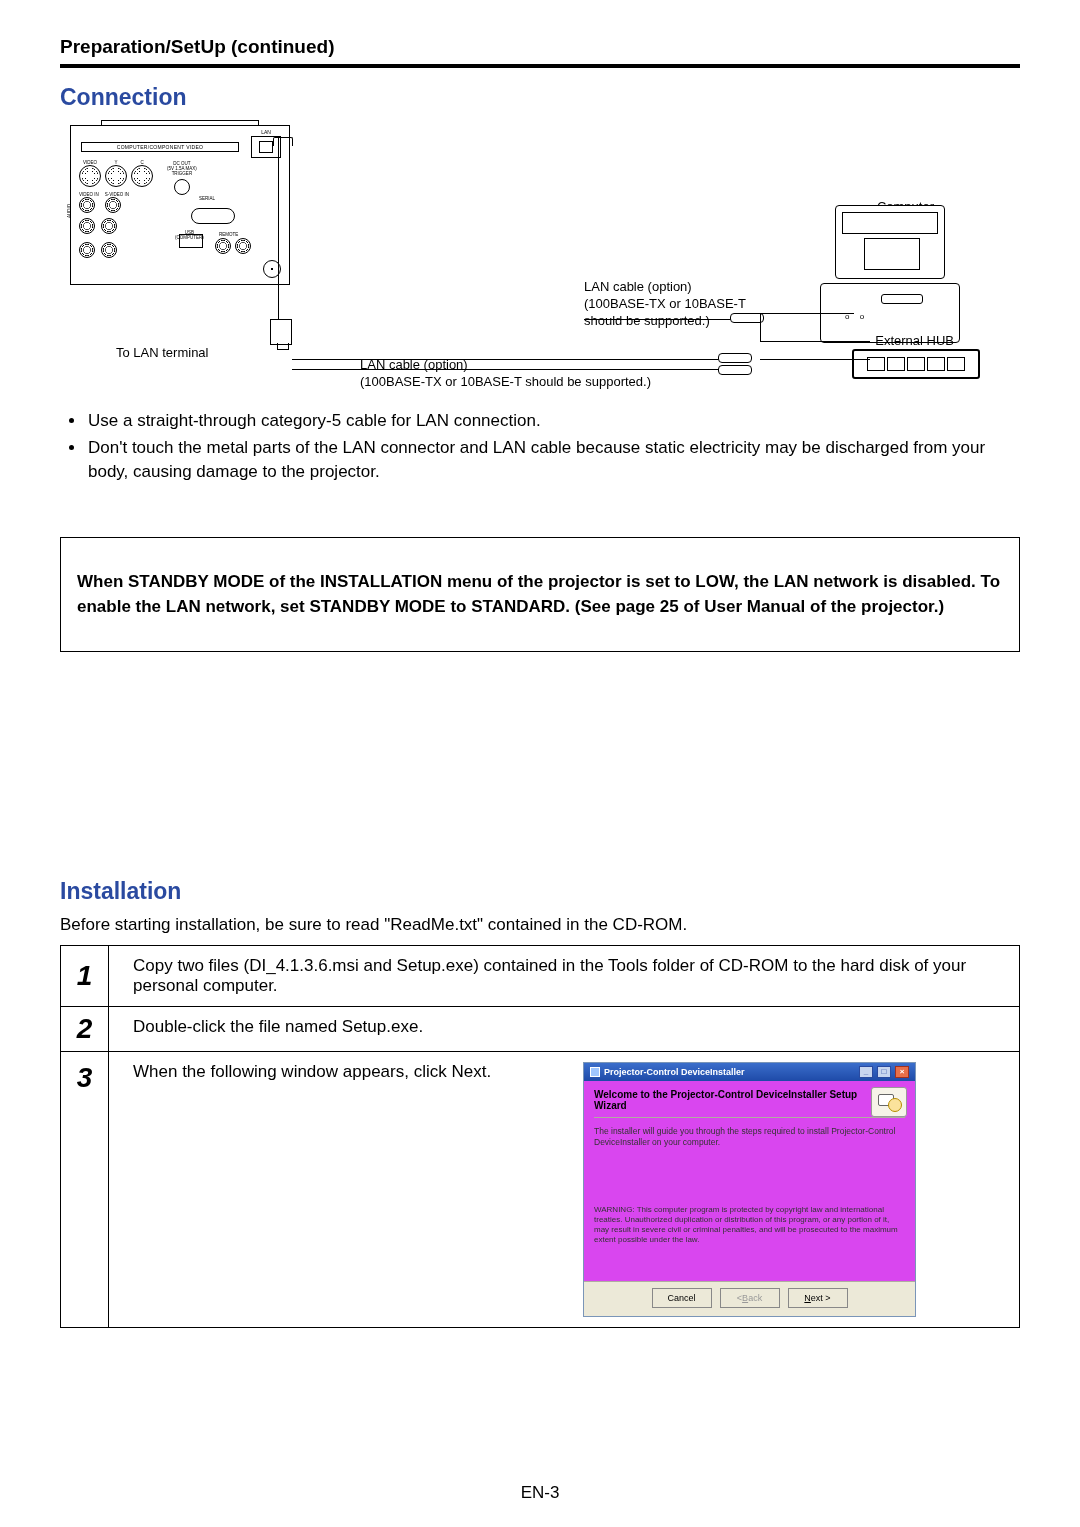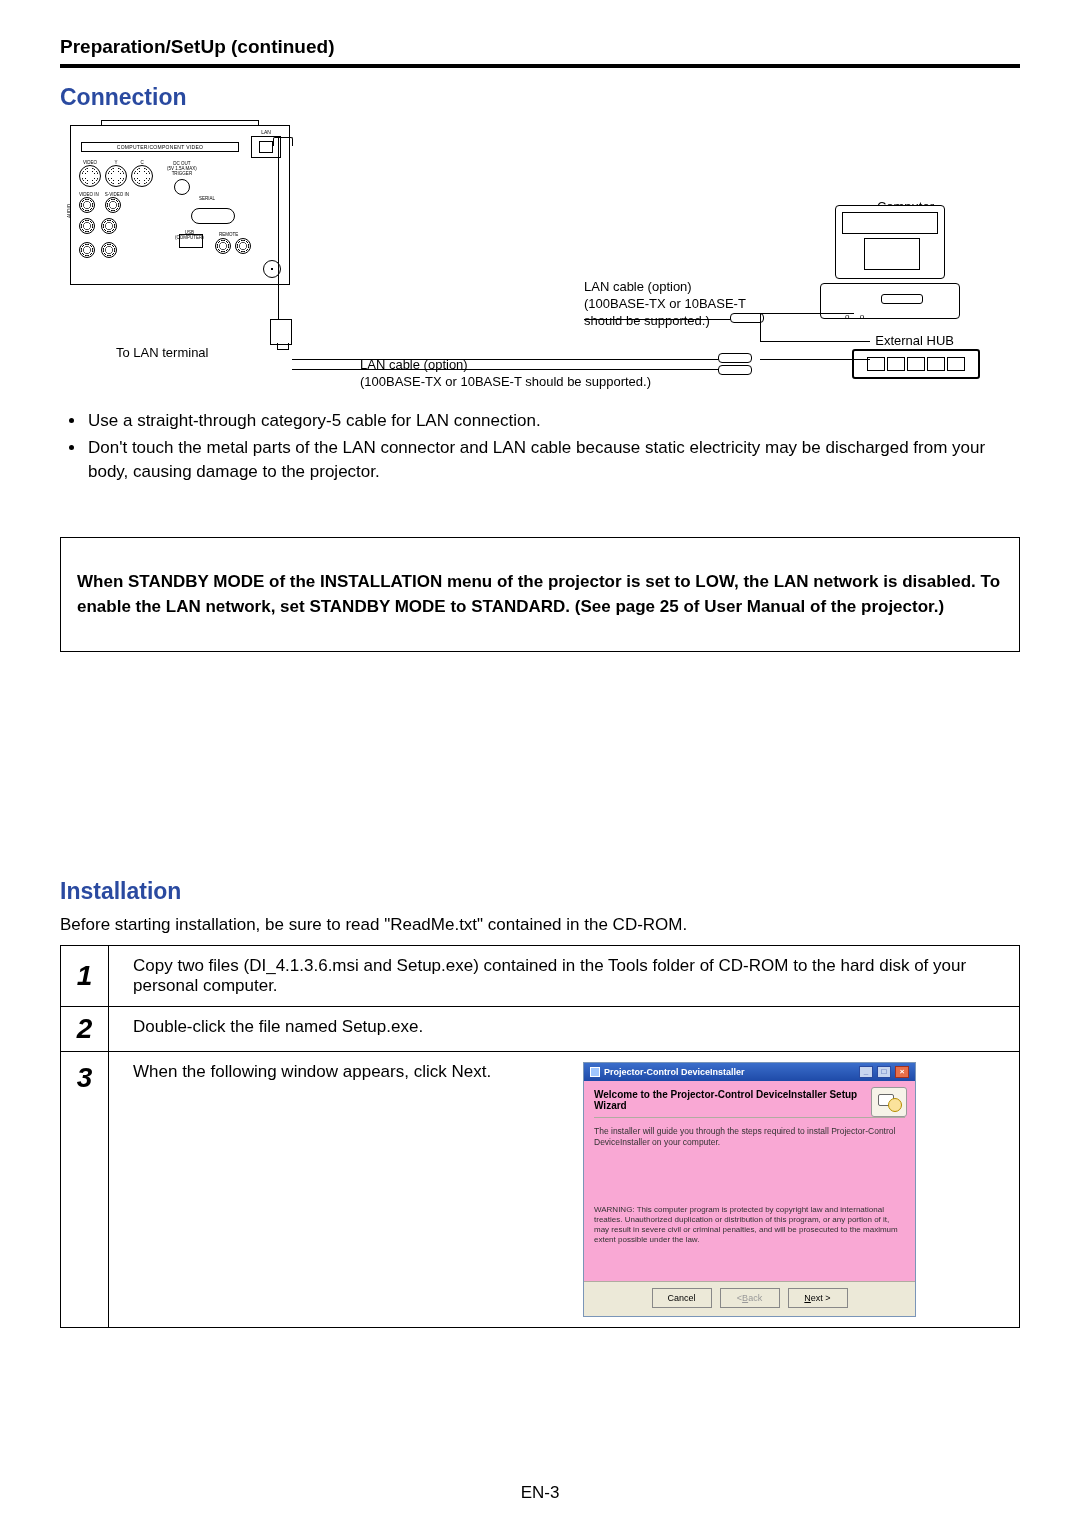--- a/index.html
+++ b/index.html
@@ -41,21 +41,21 @@
   .wire-end.e2 { left:658px; top:244px; }
   .cable-label { position:absolute; font-size:13px; line-height:1.3; }
   .cable-label.l1 { left:300px; top:236px; }
   .cable-label.l2 { left:524px; top:158px; }
   .wire.w3 { left:524px; top:198px; width:150px; }
   .computer-box { position:absolute; right:60px; top:84px; width:140px; height:130px; }
   .computer-label { position:absolute; right:86px; top:78px; font-size:13px; }
   .monitor { width:110px; height:74px; border:1.5px solid #000; border-radius:4px; margin:0 auto; position:relative; background:#fff;}
   .monitor::before{content:"";position:absolute;top:6px;left:6px;right:6px;height:20px;border:1px solid #000;}
   .monitor::after{content:"";position:absolute;top:32px;left:28px;width:54px;height:30px;border:1.5px solid #000;}
-  .pc-base { width:140px; height:36px; border:1.5px solid #000; border-radius:4px; margin-top:4px; position:relative;}
+  .pc-base { width:140px; height:60px; border:1.5px solid #000; border-radius:4px; margin-top:4px; position:relative;}
   .pc-base::before{content:"";position:absolute;right:36px;top:10px;width:40px;height:8px;border:1.5px solid #000;border-radius:3px;}
   .pc-base .dots{position:absolute;left:24px;top:28px;font-size:8px;letter-spacing:4px;}
   .hub-box { position:absolute; right:40px; top:228px; width:128px; height:30px; border:2px solid #000; border-radius:3px; display:flex; align-items:center; justify-content:center; gap:2px; padding:0 6px;}
   .hub-box .p { width:18px; height:14px; border:1.5px solid #000; }
   .hub-label { position:absolute; right:66px; top:212px; font-size:13px; }
   .hub-wire { position:absolute; left:700px; top:220px; width:110px; border-top:1.5px solid #000; }
   .hub-wire2 { position:absolute; left:700px; top:238px; width:110px; border-top:1.5px solid #000; }
   .hub-wire3 { position:absolute; left:700px; top:192px; width:94px; height:28px; border-left:1.5px solid #000; border-top:1.5px solid #000;}
 
   .bullets { margin: 18px 0 0 24px; font-size: 17px; line-height: 1.45; }
@@ -70,21 +70,21 @@
   table.steps td.num { width: 48px; font-family: Arial, sans-serif; font-weight: bold; font-style: italic; font-size: 28px; text-align: center; vertical-align: middle; padding: 6px 0; }
   .step3-cell { display: flex; gap: 20px; align-items: flex-start; }
   .step3-text { flex: 0 0 430px; }
 
   
   .wiz { width: 333px; border: 1px solid #7a95b8; font-size: 9px; background: #ece9d8; }
   .wiz-title { background: linear-gradient(#3b6ecb,#1e4aa8); color: #fff; padding: 3px 6px; display:flex; align-items:center; gap:4px; font-size:9px; font-weight:bold;}
   .wiz-title .spacer { flex:1; }
   .wiz-title .btn { width:14px; height:12px; background:#c8d6ef; border:1px solid #2a4aa0; font-size:8px; line-height:10px; text-align:center; color:#2a4aa0;}
   .wiz-title .btn.close { background:#e86f4a; color:#fff; border-color:#a03020;}
-  .wiz-body { background: #f9a8d4; padding: 8px 10px 6px 10px; position:relative; min-height: 200px;}
+  .wiz-body { background: #d946ef; padding: 8px 10px 6px 10px; position:relative; min-height: 200px;}
   .wiz-welcome { font-weight: bold; font-size: 10px; padding-right: 46px; }
   .wiz-icon { position:absolute; top:6px; right:8px; width:36px; height:30px; border:1px solid #999; background:#f6f3e8; border-radius:3px;}
   .wiz-icon::before{content:"";position:absolute;left:6px;top:6px;width:14px;height:10px;border:1px solid #666;border-radius:2px;background:#fff;}
   .wiz-icon::after{content:"";position:absolute;right:4px;top:10px;width:12px;height:12px;border:1px solid #b48b00;border-radius:50%;background:#fbe29b;}
   .wiz-hr { border:none; border-top:1px solid #b0aca0; margin:6px 0 8px; }
   .wiz-desc { font-size: 8.5px; color:#333; line-height:1.25; }
   .wiz-warn { font-size: 8px; color:#333; line-height:1.25; margin-top: 58px; }
   .wiz-buttons { display:flex; justify-content:center; gap:8px; padding: 6px 8px 8px; }
   .wiz-buttons .wbtn { min-width:60px; height:20px; background:#ece9d8; border:1px solid #888; font-size:9px; display:flex; align-items:center; justify-content:center; }
   .wiz-buttons .wbtn.disabled { color:#999; }

